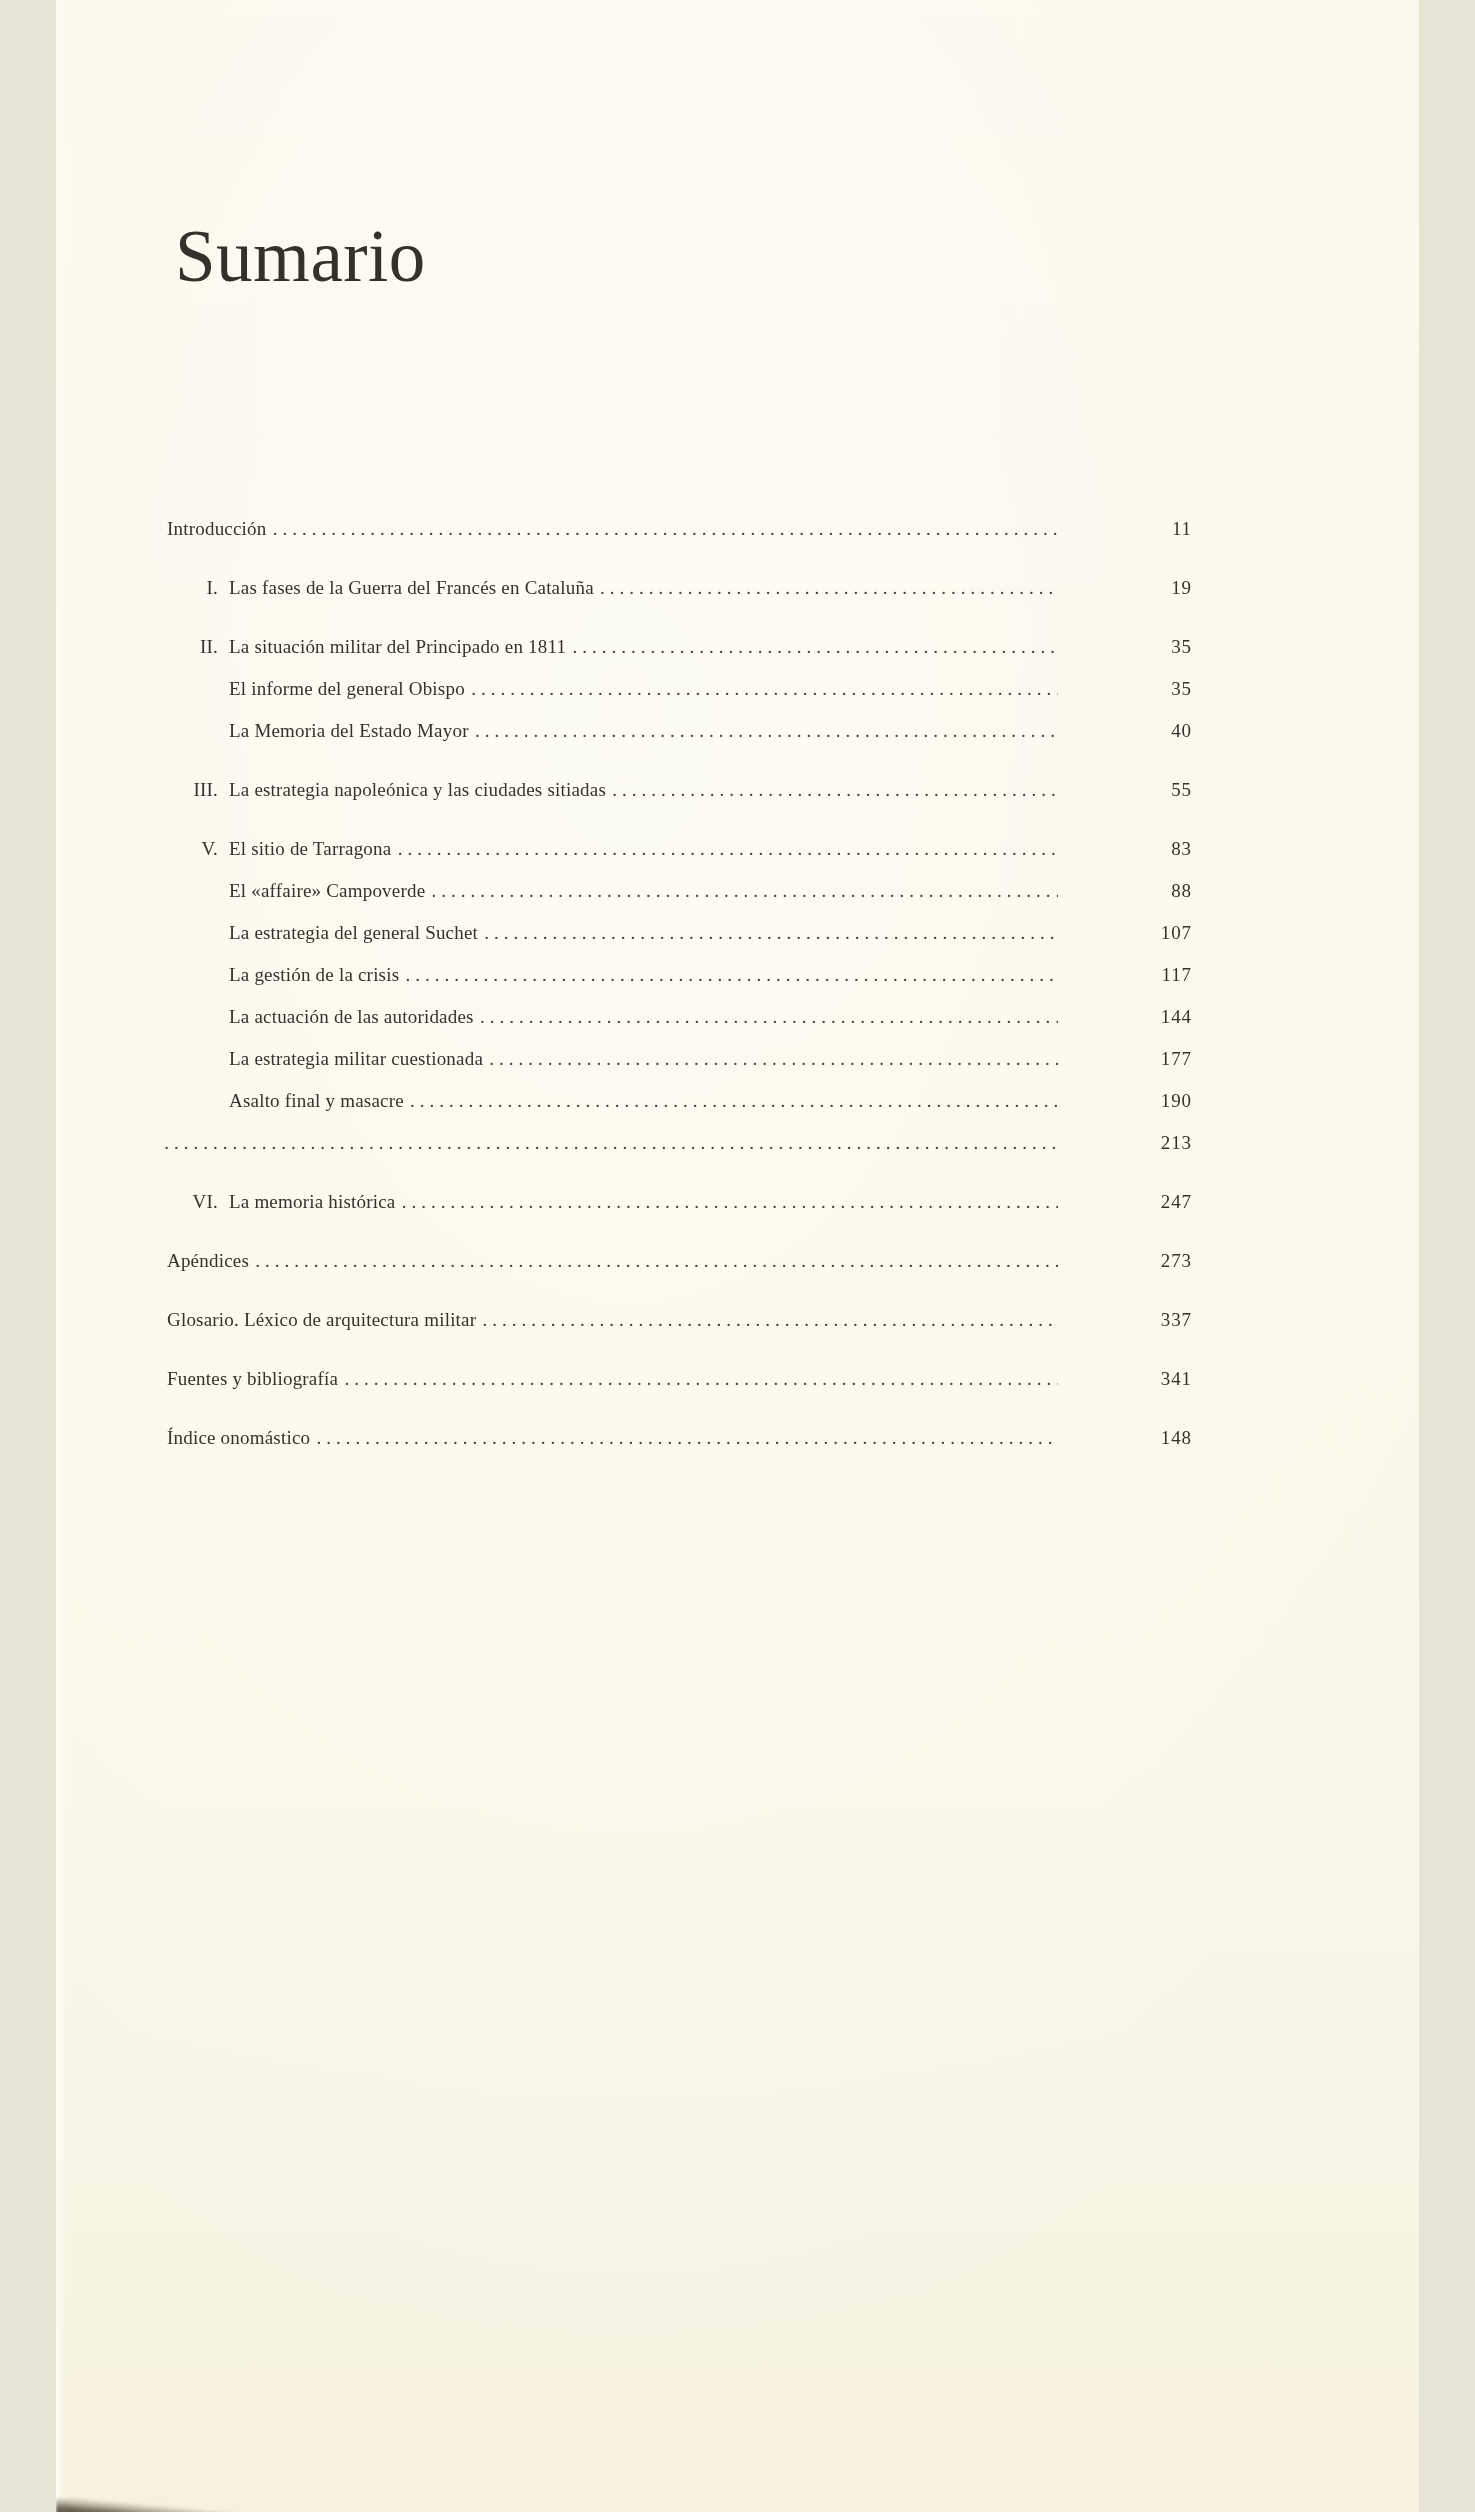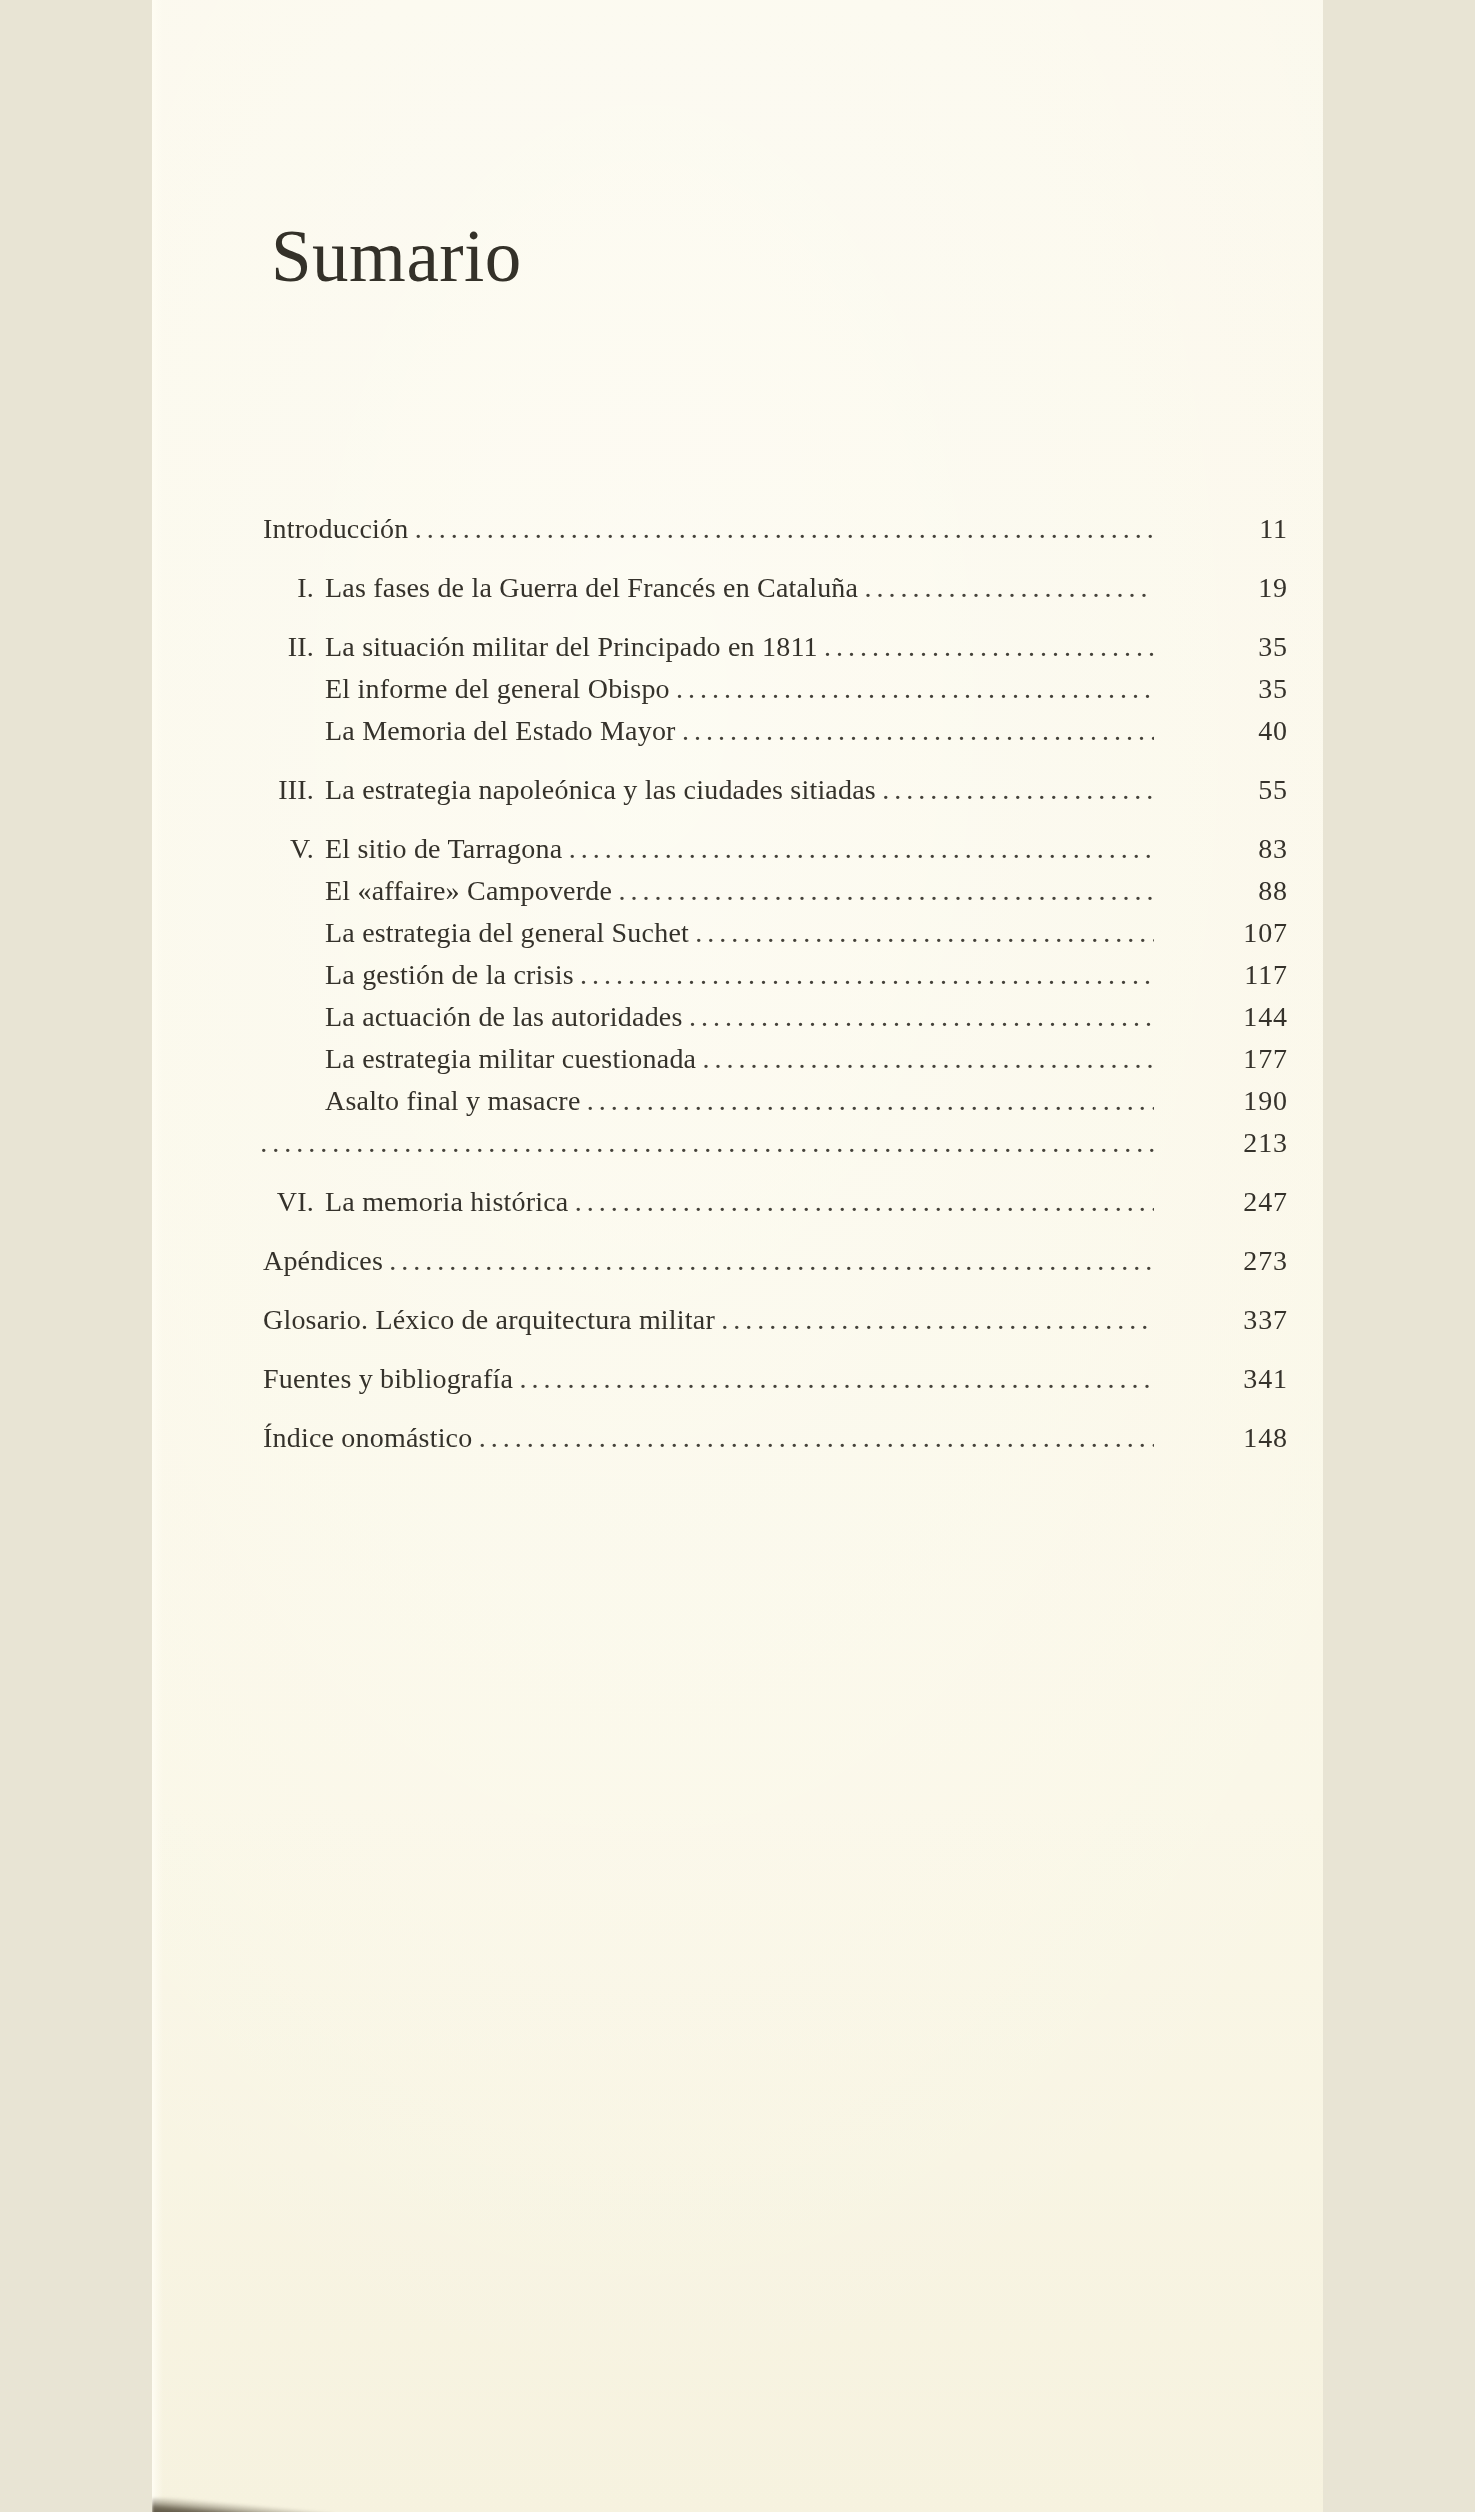--- a/index.html
+++ b/index.html
@@ -2,21 +2,21 @@
 <html style="font-size:14.5px"><head>
 <meta charset="utf-8">
 <style>
   html, body {
     margin: 0;
     padding: 0;
     background: #e8e4d4;
   }
   .page {
     position: relative;
-    width: 1171px;
+    width: 1363px;
     height: 2512px;
     margin: 0 auto;
     overflow: hidden;
     font-family: "Liberation Serif", "DejaVu Serif", serif;
     color: #35322b;
     background:
       radial-gradient(130% 110% at 42% 28%, rgba(255,255,250,0.55) 0%, rgba(255,255,250,0) 62%),
       linear-gradient(to bottom, #fbf8ec 0%, #faf7e7 72%, #f6f2df 100%);
     background-color: #faf7e8;
   }
@@ -47,21 +47,21 @@
   }
   .toc {
     position: absolute;
     left: 102px;
     top: 508px;
     width: 1034px;
   }
   .row {
     display: flex;
     align-items: center;
-    font-size: 28px;
+    font-size: 19px;
     line-height: 42px;
     white-space: nowrap;
     letter-spacing: 0.2px;
   }
   .row.gap-section { margin-top: 17px; }
   .numeral {
     flex: none;
     width: 60px;
     margin-right: 11px;
     text-align: right;

